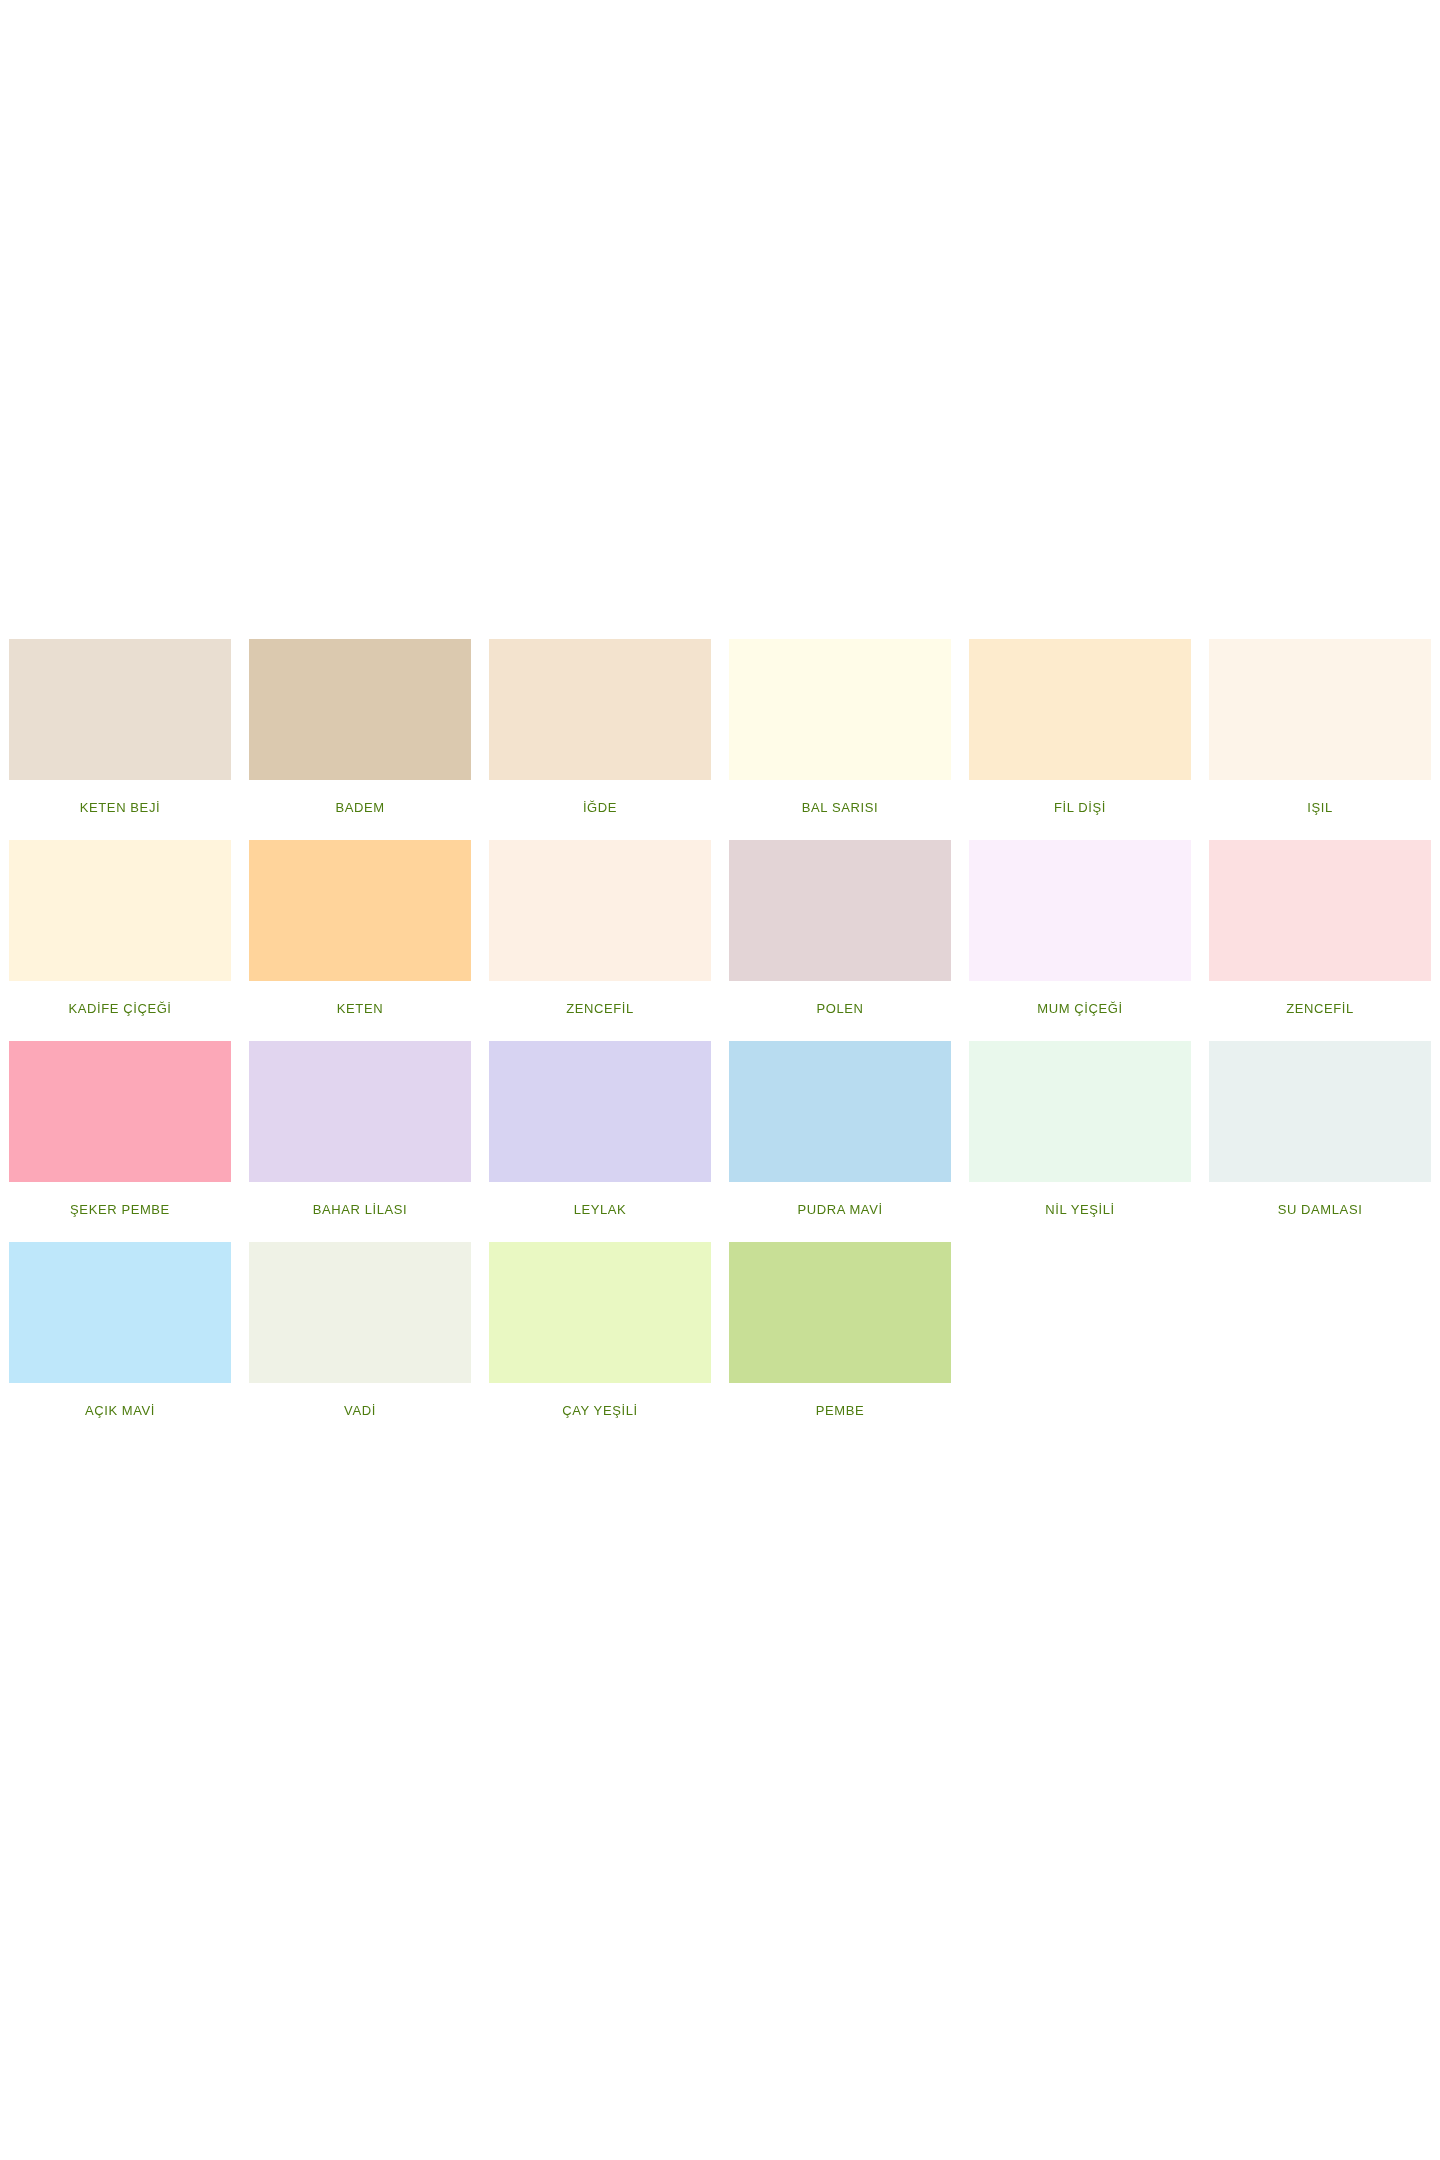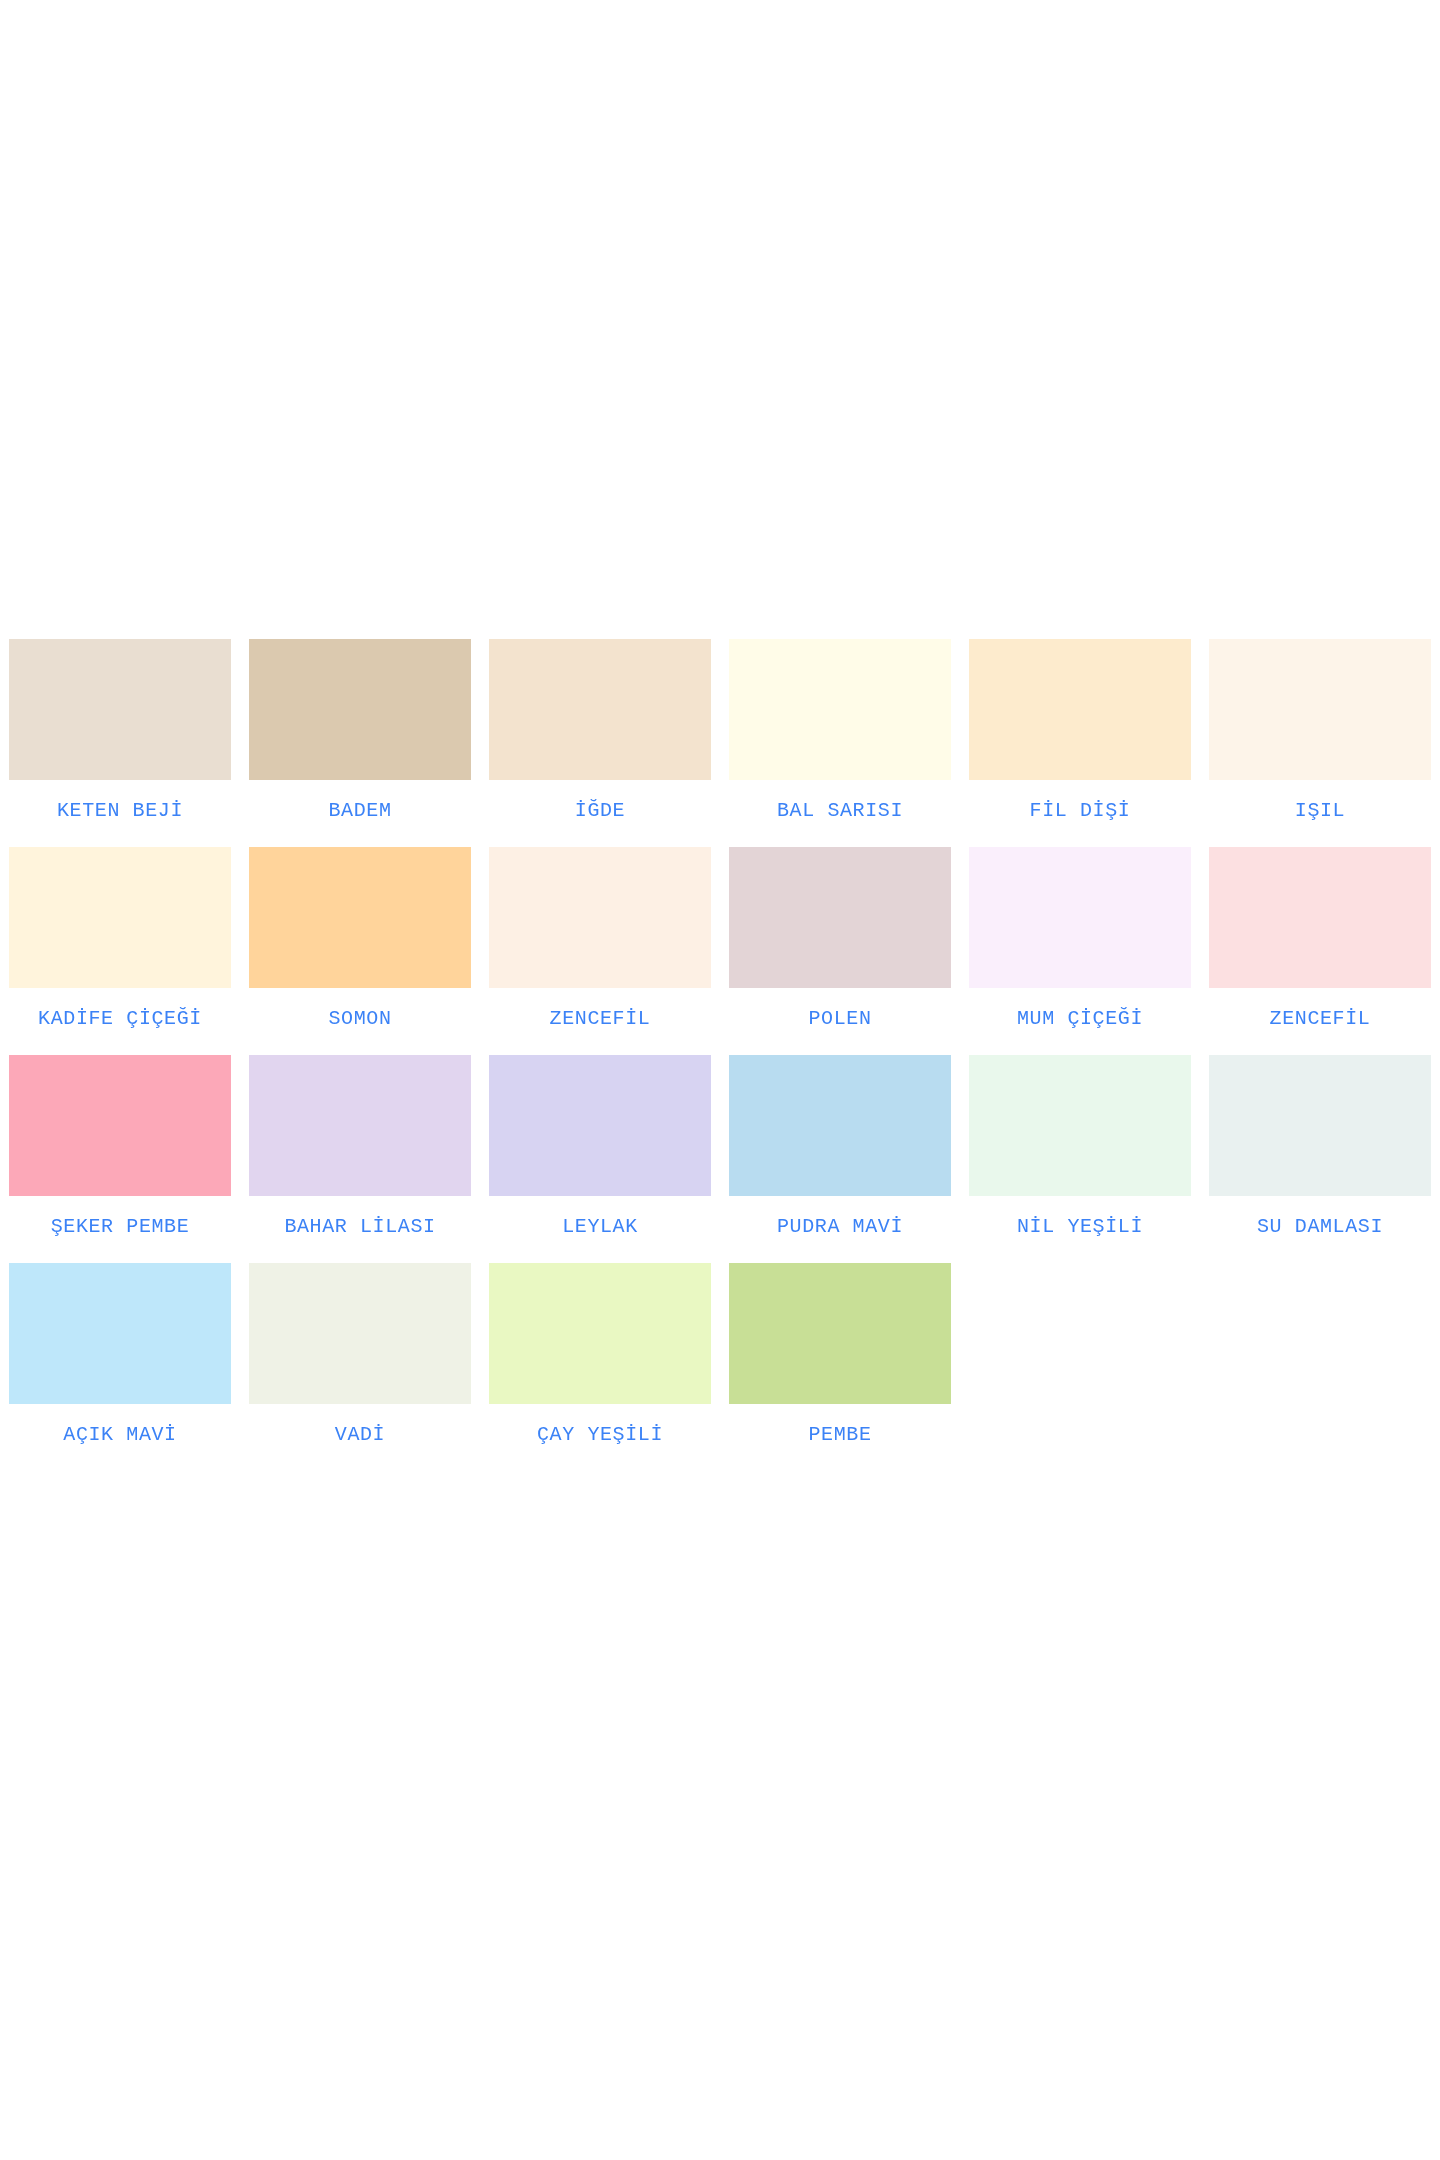--- a/index.html
+++ b/index.html
@@ -41,24 +41,24 @@
     box-sizing: border-box;
     margin-bottom: 10px;
   }
   .swatch-chip {
     width: 100%;
     height: 141px;
     display: block;
   }
   .swatch-label {
     text-align: center;
-    font-family: Liberation Mono, monospace;
-    font-size: 20px;
+    font-family: Liberation Sans, sans-serif;
+    font-size: 13px;
     letter-spacing: 0.6px;
-    color: #3b82f6;
+    color: #4d7c0f;
     padding-top: 21px;
     padding-bottom: 16px;
     line-height: 1;
     white-space: nowrap;
   }
 </style>
 </head>
 <body>
 
 <div id="palette-page">
@@ -86,21 +86,21 @@
       <div class="swatch-cell">
         <div class="swatch-chip" style="background: rgb(253, 244, 233);"></div>
         <div class="swatch-label">IŞIL</div>
       </div>
       <div class="swatch-cell">
         <div class="swatch-chip" style="background: rgb(255, 244, 220);"></div>
         <div class="swatch-label">KADİFE ÇİÇEĞİ</div>
       </div>
       <div class="swatch-cell">
         <div class="swatch-chip" style="background: rgb(255, 212, 155);"></div>
-        <div class="swatch-label">SOMON</div>
+        <div class="swatch-label">KETEN</div>
       </div>
       <div class="swatch-cell">
         <div class="swatch-chip" style="background: rgb(253, 240, 228);"></div>
         <div class="swatch-label">ZENCEFİL</div>
       </div>
       <div class="swatch-cell">
         <div class="swatch-chip" style="background: rgb(227, 212, 214);"></div>
         <div class="swatch-label">POLEN</div>
       </div>
       <div class="swatch-cell">

